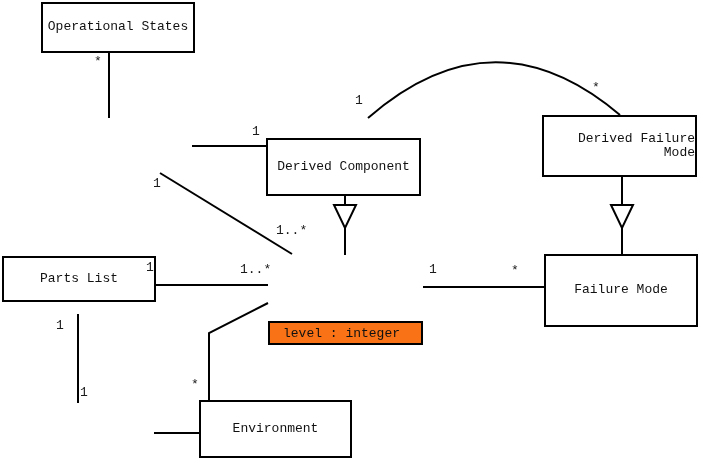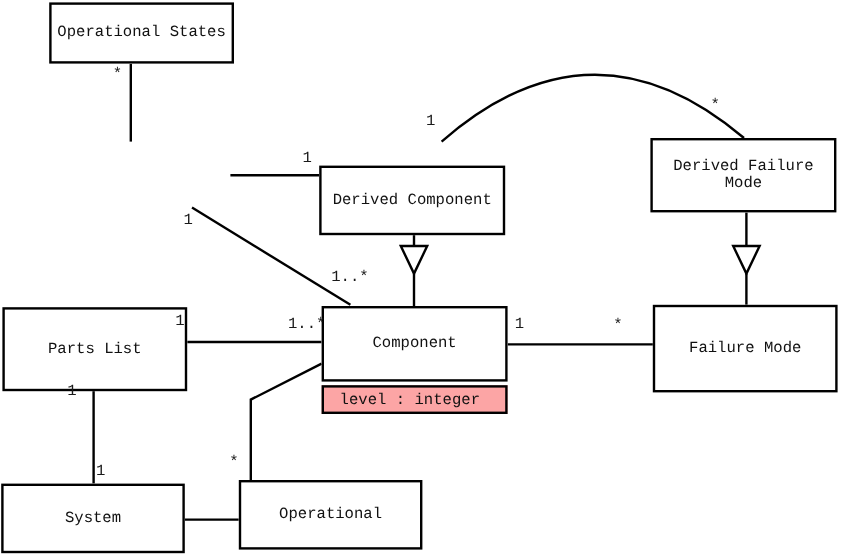--- a/index.html
+++ b/index.html
@@ -36,21 +36,21 @@
     display: flex;
     align-items: center;
     justify-content: center;
     font-size: 13px;
     line-height: 1.1;
     text-align: center;
   }
   .uml-attr {
     position: absolute;
     box-sizing: border-box;
-    background: #fca5a5;
+    background: #f97316;
     border: 2px solid #000000;
     display: flex;
     align-items: center;
     font-size: 13px;
     padding-left: 13px;
   }
   .mult {
     position: absolute;
     font-size: 13px;
     line-height: 1;
@@ -83,45 +83,39 @@
 
   <div class="uml-class" style="left:41px; top:2px; width:154px; height:51px;">
     <span>Operational States</span>
   </div>
 
 
   <div class="uml-class" style="left:266px; top:118px; width:155px; height:58px;margin-top:20px;">
     <span>Derived Component</span>
   </div>
 
-  <div class="uml-class" style="left:542px; top:115px; width:155px; height:62px;">
+  <div class="uml-class" style="left:542px; top:115px; width:155px; height:62px;text-align:right;">
     <span>Derived Failure Mode</span>
   </div>
 
-  <div class="uml-class" style="left:2px; top:256px; width:154px; height:70px;">
+  <div class="uml-class" style="left:2px; top:256px; width:154px; height:46px;">
     <span>Parts List</span>
   </div>
 
-  <div class="uml-class" style="left:268px; top:255px; width:155px; height:63px;">
-    <span>Component</span>
-  </div>
   <div class="uml-attr" style="left:268px; top:321px; width:155px; height:24px;">
     <span>level : integer</span>
   </div>
 
   <div class="uml-class" style="left:544px; top:254px; width:154px; height:73px;">
     <span>Failure Mode</span>
   </div>
 
-  <div class="uml-class" style="left:1px; top:403px; width:153px; height:58px;">
-    <span>System</span>
-  </div>
 
   <div class="uml-class" style="left:199px; top:400px; width:153px; height:58px;">
-    <span>Operational</span>
+    <span>Environment</span>
   </div>
 
   <span class="mult" style="left:94px;  top:55px;">*</span>
   <span class="mult" style="left:252px; top:125px;">1</span>
   <span class="mult" style="left:153px; top:177px;">1</span>
   <span class="mult" style="left:276px; top:224px;">1..*</span>
   <span class="mult" style="left:355px; top:94px;">1</span>
   <span class="mult" style="left:592px; top:81px;">*</span>
   <span class="mult" style="left:146px; top:261px;">1</span>
   <span class="mult" style="left:240px; top:263px;">1..*</span>

